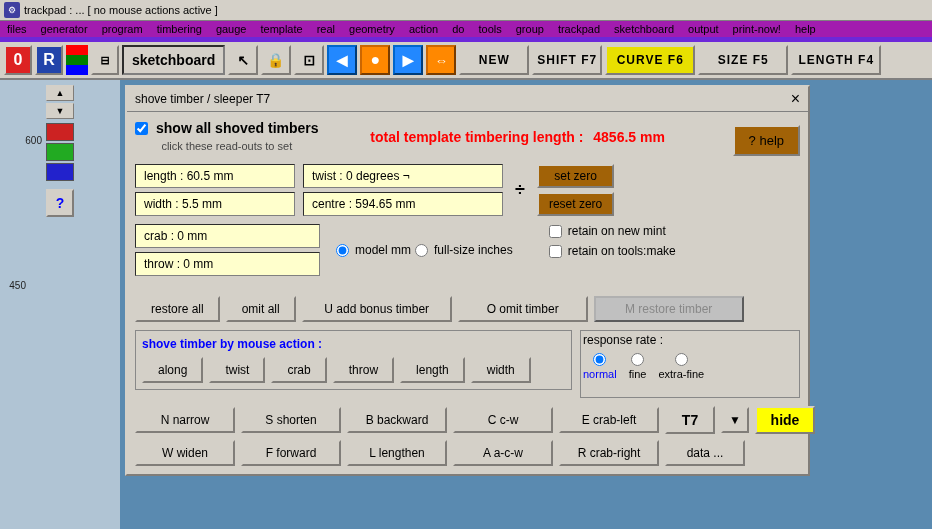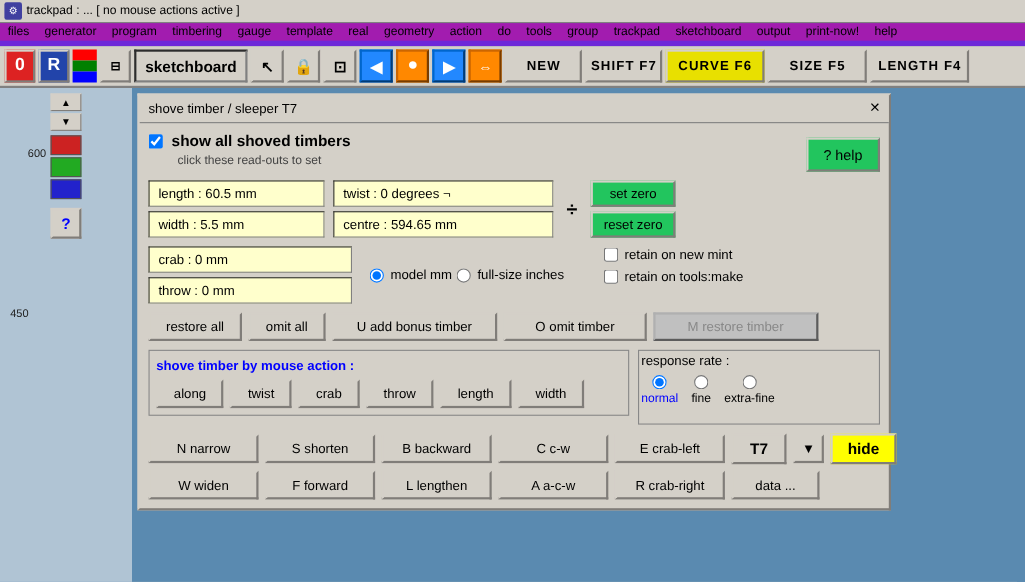--- a/index.html
+++ b/index.html
@@ -244,21 +244,21 @@
     .divider-icon {
       font-size: 18px;
       font-weight: bold;
       display: flex;
       align-items: center;
       padding: 0 4px;
     }
 
     .action-btn {
       border: 2px outset #d4d0c8;
-      background: #22c55e;
+      background: #a16207;
       padding: 3px 10px;
       cursor: pointer;
       font-size: 12px;
     }
 
     .radio-col {
       display: flex;
       flex-direction: row;
       gap: 4px;
     }
@@ -535,20 +535,26 @@
   <div id="dialog-body">
 
     <div style="display:flex; justify-content:space-between; align-items:center; margin-bottom:4px;">
       <div>
         <div class="checkbox-row">
           <input type="checkbox" checked="" style="">
           <span class="checkbox-label">show all shoved timbers</span>
         </div>
         <div class="click-hint">click these read-outs to set</div>
       </div>
+      <div style="text-align:right;">
+        <div class="total-length">
+          <span>total template timbering length :</span>
+          <span style="margin-left:6px;">4856.5 mm</span>
+        </div>
+      </div>
       <div style="margin-left:16px;">
         <button class="action-btn" style="padding:6px 14px; font-size:13px;">? help</button>
       </div>
     </div>
 
     <div class="fields-area">
       <div class="field-col">
         <div class="field-box">length :  60.5 mm</div>
         <div class="field-box">width :   5.5 mm</div>
       </div>
@@ -556,21 +562,21 @@
         <div class="field-box field-box-wide">twist :   0 degrees ¬</div>
         <div class="field-box field-box-wide">centre :  594.65 mm</div>
       </div>
       <div class="divider-icon">÷</div>
       <div class="field-col" style="justify-content:flex-end; gap:4px;">
         <button class="action-btn">set zero</button>
         <button class="action-btn">reset zero</button>
       </div>
     </div>
 
-    <div style="display:flex; gap:16px; margin-bottom:8px;">
+    <div style="display:flex; gap:16px; margin-bottom:20px;">
       <div style="display:flex; flex-direction:column; gap:4px;">
         <div class="crab-box">crab :   0 mm</div>
         <div class="crab-box">throw :   0 mm</div>
       </div>
       <div class="radio-col">
         <div class="radio-row">
           <input type="radio" name="units" checked="" style="">
           <span>model  mm</span>
         </div>
         <div class="radio-row">

